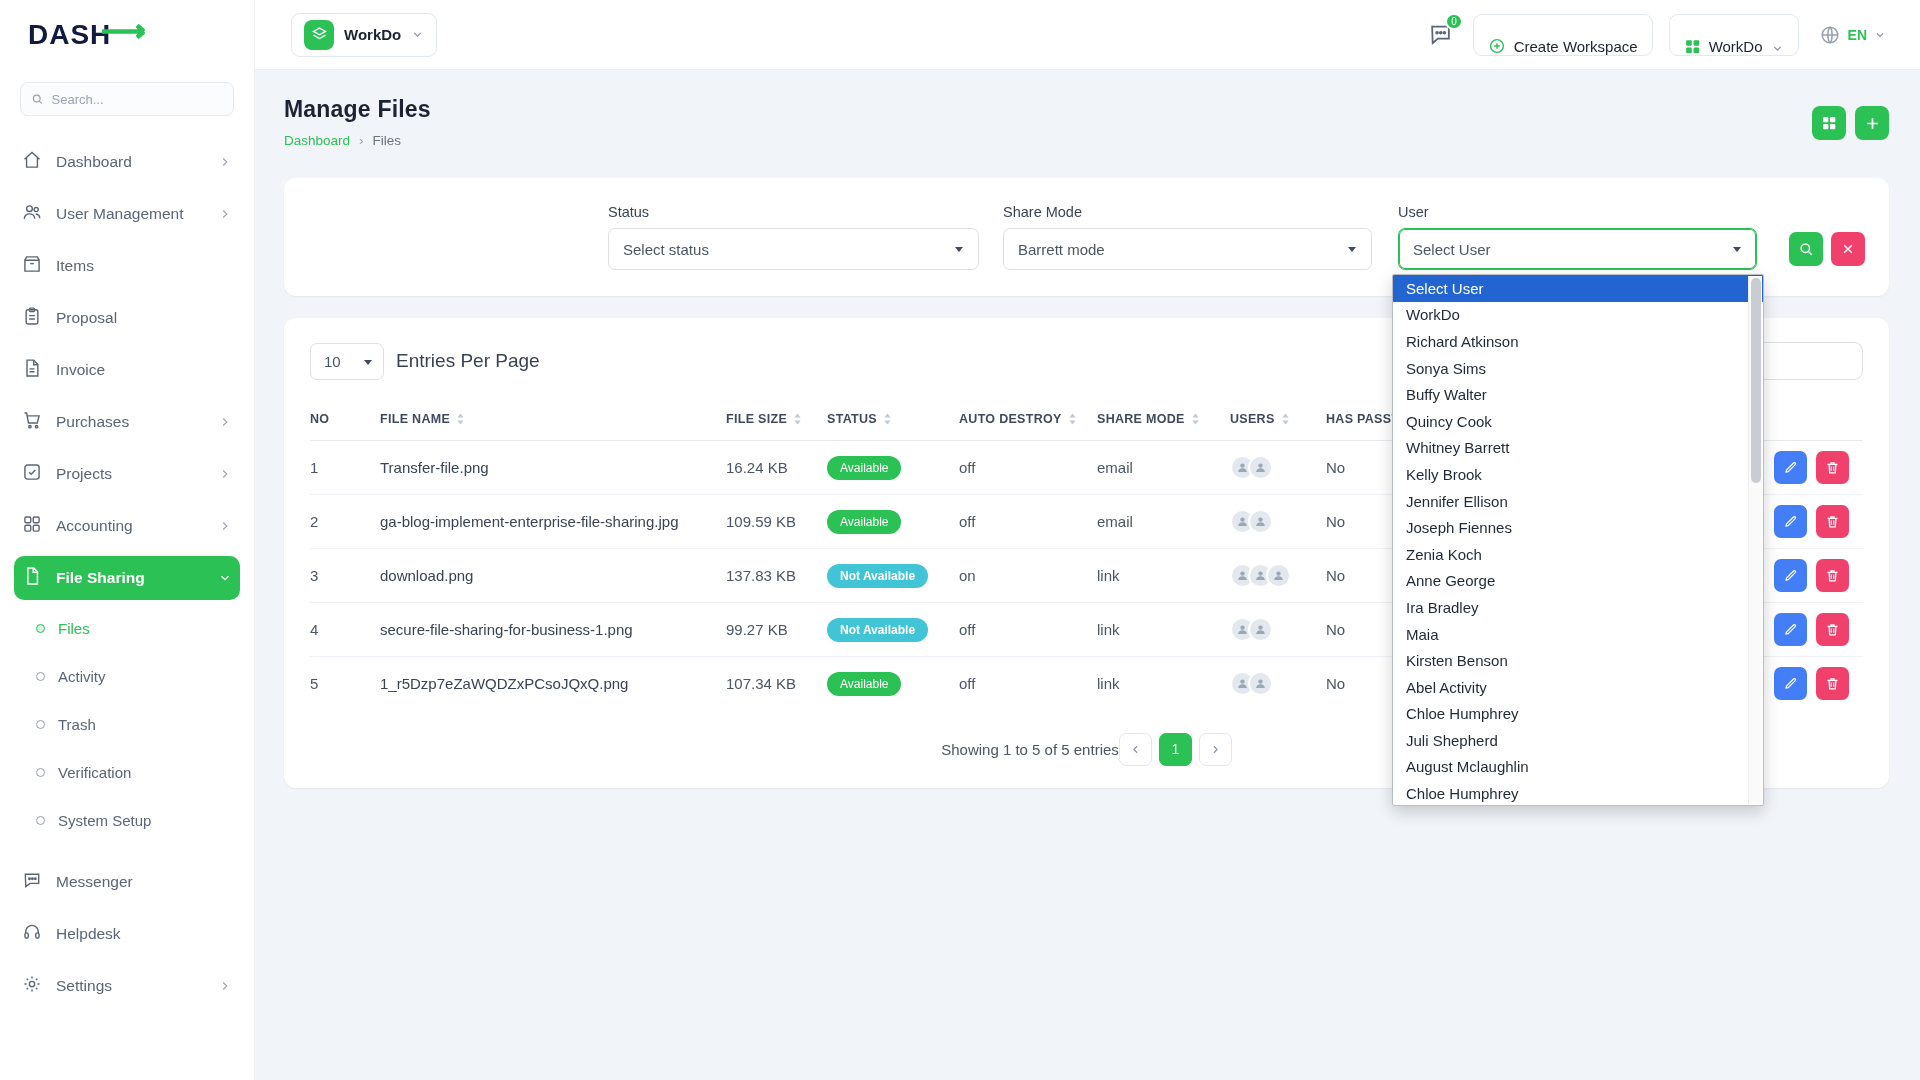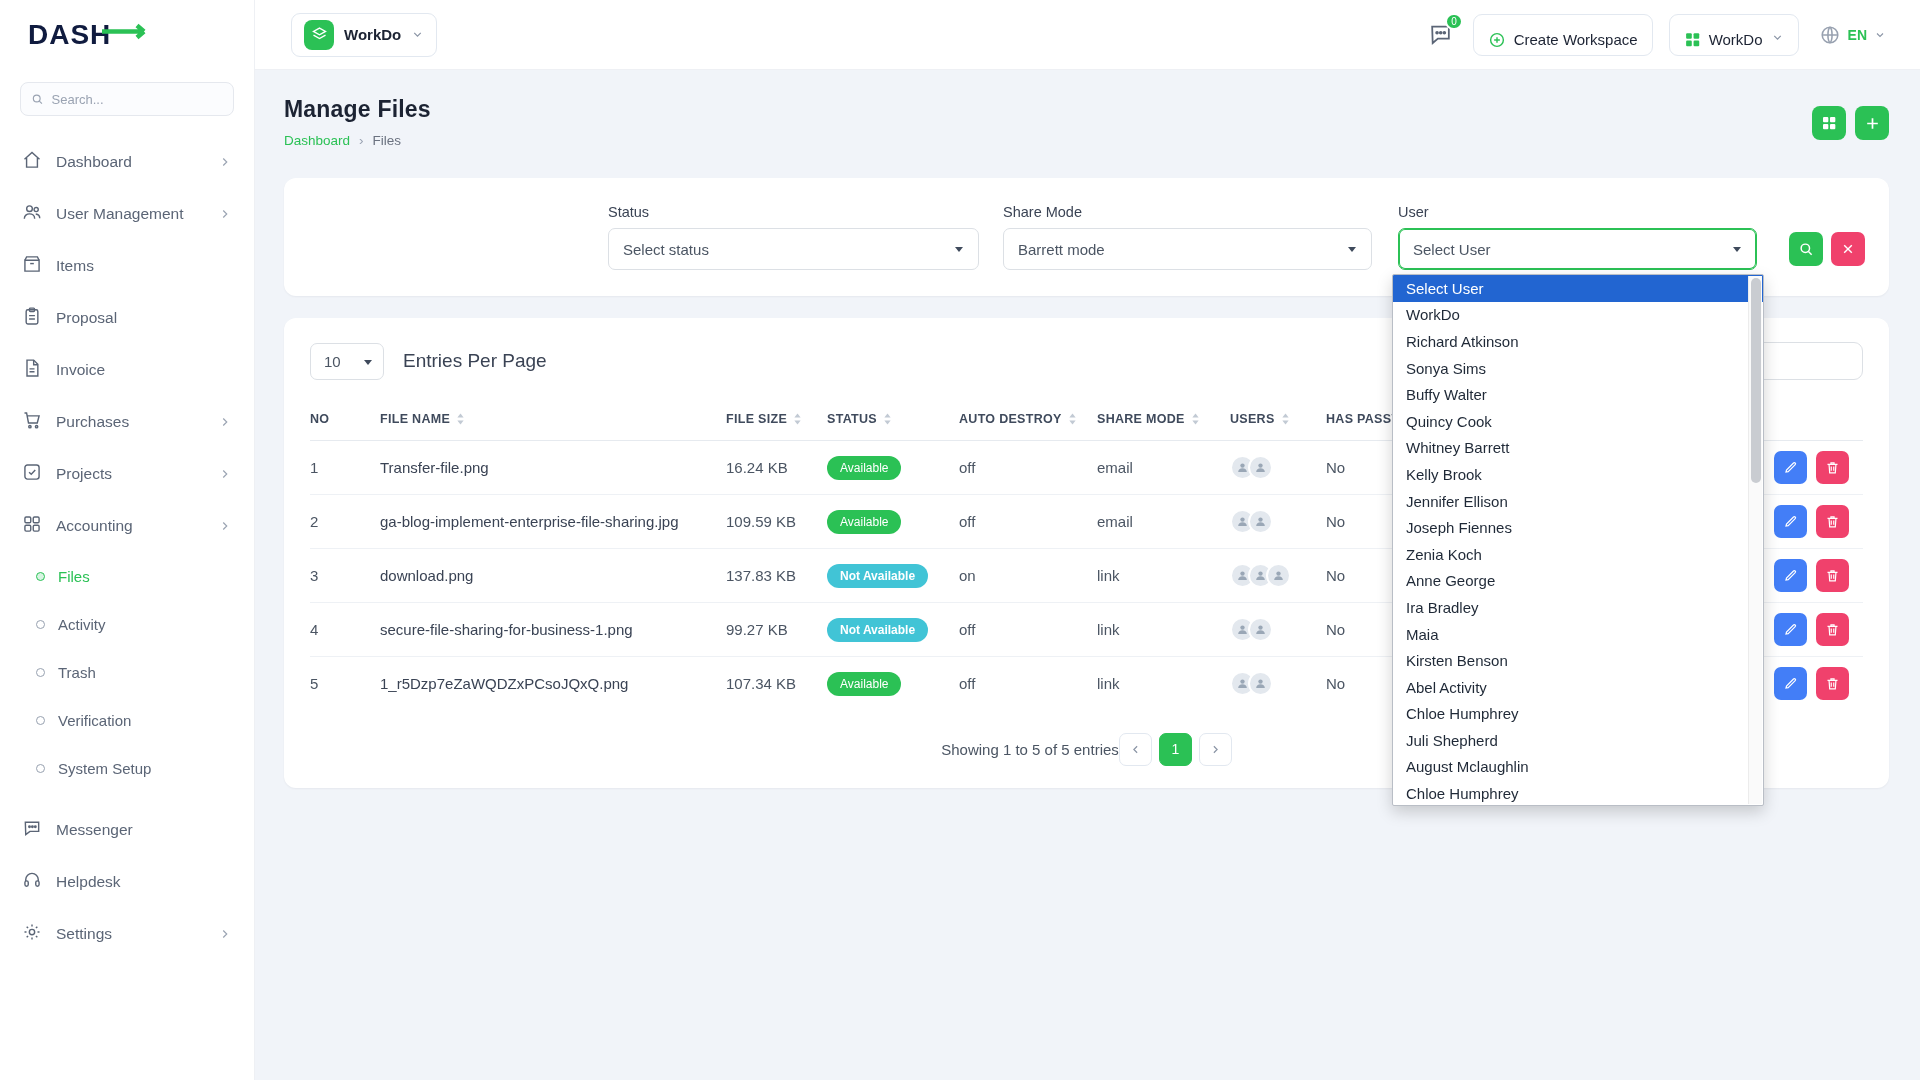--- a/index.html
+++ b/index.html
@@ -43,21 +43,21 @@
 
   
   .main{flex:1;display:flex;flex-direction:column;}
   .topbar{height:70px;background:#fff;display:flex;align-items:center;justify-content:space-between;padding:0 30px 0 36px;border-bottom:1px solid #eef0f4;}
   .ws-pill{display:flex;align-items:center;gap:10px;border:1px solid var(--brd);border-radius:9px;height:44px;padding:0 12px;cursor:pointer;background:#fff;}
   .ws-ico{width:30px;height:30px;border-radius:8px;background:var(--green);display:flex;align-items:center;justify-content:center;}
   .ws-pill .wlbl{font-size:15px;color:var(--ink);font-weight:bold;}
   .top-right{display:flex;align-items:center;gap:16px;}
   .chat-btn{position:relative;cursor:pointer;display:flex;padding:4px;}
   .chat-badge{position:absolute;top:-5px;right:-6px;min-width:17px;height:17px;border-radius:9px;background:var(--green);color:#fff;font-size:10px;display:flex;align-items:center;justify-content:center;padding:0 4px;border:2px solid #fff;}
-  .top-btn{display:flex;align-items:flex-start;gap:8px;border:1px solid var(--brd);border-radius:9px;height:42px;padding:16px 14px;cursor:pointer;background:#fff;font-size:15px;color:var(--ink);}
+  .top-btn{display:flex;align-items:flex-end;gap:8px;border:1px solid var(--brd);border-radius:9px;height:42px;padding:0 14px;cursor:pointer;background:#fff;font-size:15px;color:var(--ink);}
   .lang{display:flex;align-items:center;gap:7px;cursor:pointer;padding:0 4px;}
   .lang .llbl{color:var(--green);font-weight:bold;font-size:14px;}
 
   
   .content{flex:1;padding:26px 31px 0 29px;position:relative;}
   .page-head{display:flex;justify-content:space-between;align-items:flex-start;}
   .page-head h1{font-size:23px;color:var(--ink);letter-spacing:.2px;}
   .crumbs{margin-top:10px;font-size:13.5px;display:flex;align-items:center;gap:9px;}
   .crumbs a{color:var(--green);text-decoration:none;cursor:pointer;}
   .crumbs .sep{color:#9aa3b2;}
@@ -85,21 +85,21 @@
   
   .dd-panel{position:absolute;top:calc(100% + 4px);left:-6px;width:372px;height:532px;background:#fff;border:1px solid #b9bec6;border-radius:2px;box-shadow:0 6px 16px rgba(0,0,0,.18);z-index:60;overflow:hidden;}
   .dd-opt{height:26.6px;display:flex;align-items:center;padding-left:13px;font-size:15px;color:#1f2937;cursor:pointer;}
   .dd-opt.selected{background:var(--hl);color:#fff;}
   .dd-scroll{position:absolute;top:1px;right:1px;bottom:1px;width:14px;background:#fafafa;border-left:1px solid #ececec;}
   .dd-thumb{position:absolute;top:2px;left:2px;width:10px;height:205px;border-radius:6px;background:#c9ccd1;cursor:pointer;}
 
   
   .table-card{margin-top:22px;padding:24px 26px 22px 26px;}
   .table-top{display:flex;align-items:center;justify-content:space-between;margin-bottom:32px;}
-  .entries{display:flex;align-items:center;gap:19px;}
+  .entries{display:flex;align-items:center;gap:12px;}
   .entries .fake-select{height:37px;width:74px;padding:0 26px 0 13px;}
   .entries .fake-select::after{right:11px;top:16px;}
   .entries .elbl{font-size:19px;color:var(--txt);}
   .table-search{width:300px;height:38px;border:1px solid var(--brd2);border-radius:9px;outline:none;padding:0 14px;font-size:14px;font-family:inherit;color:var(--txt);}
 
   table{width:100%;border-collapse:collapse;table-layout:fixed;}
   thead th{font-size:12.5px;font-weight:bold;color:#3f4a5c;text-transform:uppercase;letter-spacing:.3px;text-align:left;padding:0 6px 14px 0;border-bottom:1px solid #e6eaef;cursor:pointer;white-space:nowrap;overflow:hidden;}
   thead th .thwrap{display:inline-flex;align-items:center;gap:7px;}
   tbody td{height:54px;font-size:15px;color:#4b5563;border-bottom:1px solid #eef1f5;padding-right:6px;white-space:nowrap;overflow:hidden;}
   tbody tr:last-child td{border-bottom:none;}
@@ -226,20 +226,32 @@
               <rect x="13.5" y="13.5" width="7" height="7" rx="1.5"></rect>
             </svg></span>
         <span class="nlbl">Accounting</span>
         <span class="nchev">
             <svg width="14" height="14" viewBox="0 0 24 24" fill="none" stroke="currentColor" stroke-width="2">
               <path d="M9 6 l6 6 -6 6"></path>
             </svg>
           </span>
       </div>
 
+      <div class="nav-item pill">
+        <span><svg width="20" height="20" viewBox="0 0 24 24" fill="none" stroke="#ffffff" stroke-width="1.8">
+              <path d="M7 2.5 h7 l4.5 4.5 V21.5 H7 z"></path>
+              <path d="M13.5 2.5 V7.5 H18"></path>
+            </svg></span>
+        <span class="nlbl">File Sharing</span>
+        <span class="nchev">
+            <svg width="14" height="14" viewBox="0 0 24 24" fill="none" stroke="currentColor" stroke-width="2">
+              <path d="M6 9 l6 6 6-6"></path>
+            </svg>
+          </span>
+      </div>
 
       <div class="sub-item active">
         <span class="dot"></span>
         <span class="slbl">Files</span>
       </div>
       <div class="sub-item">
         <span class="dot"></span>
         <span class="slbl">Activity</span>
       </div>
       <div class="sub-item">

